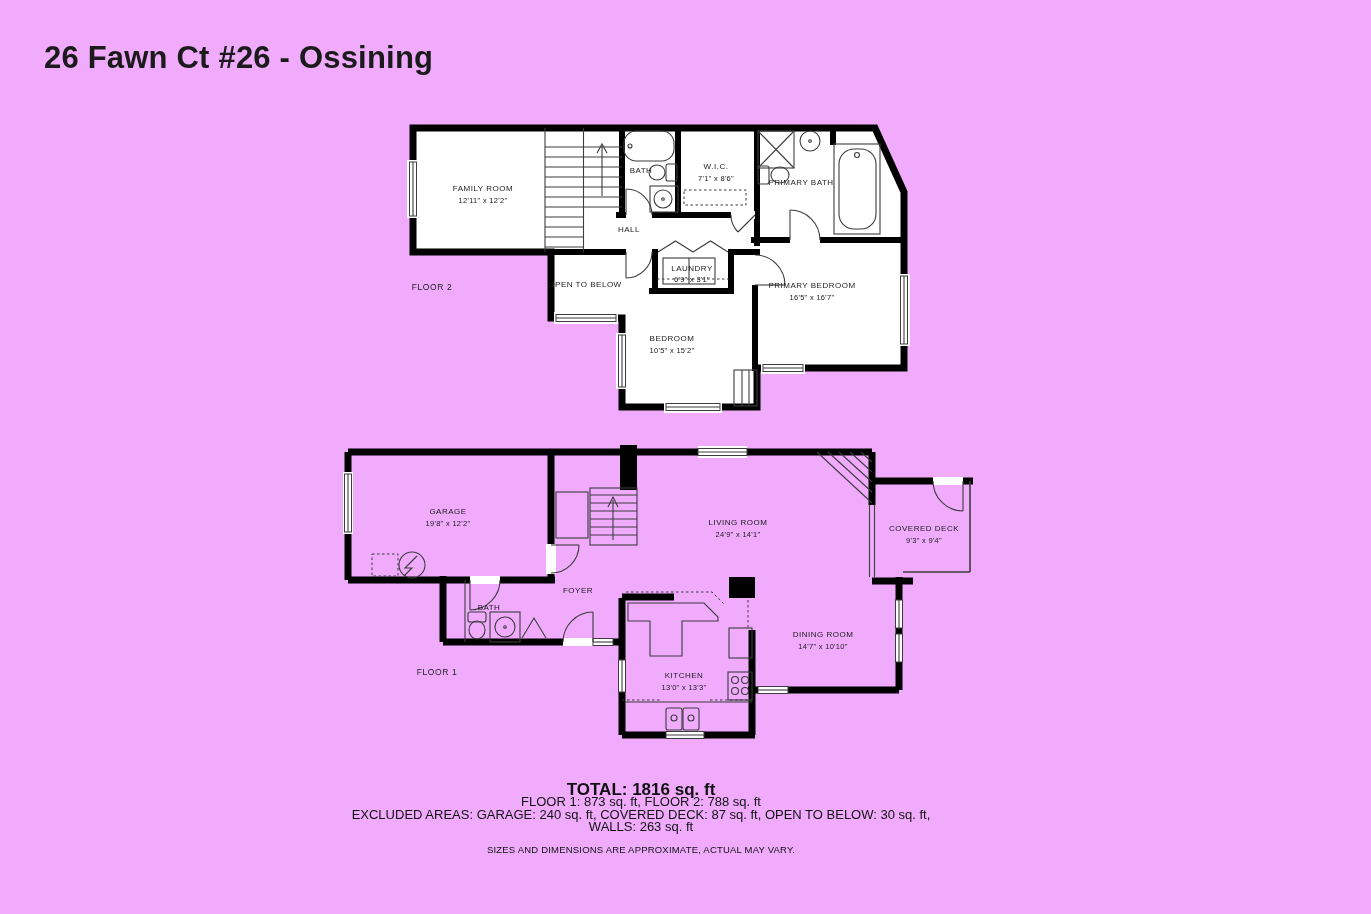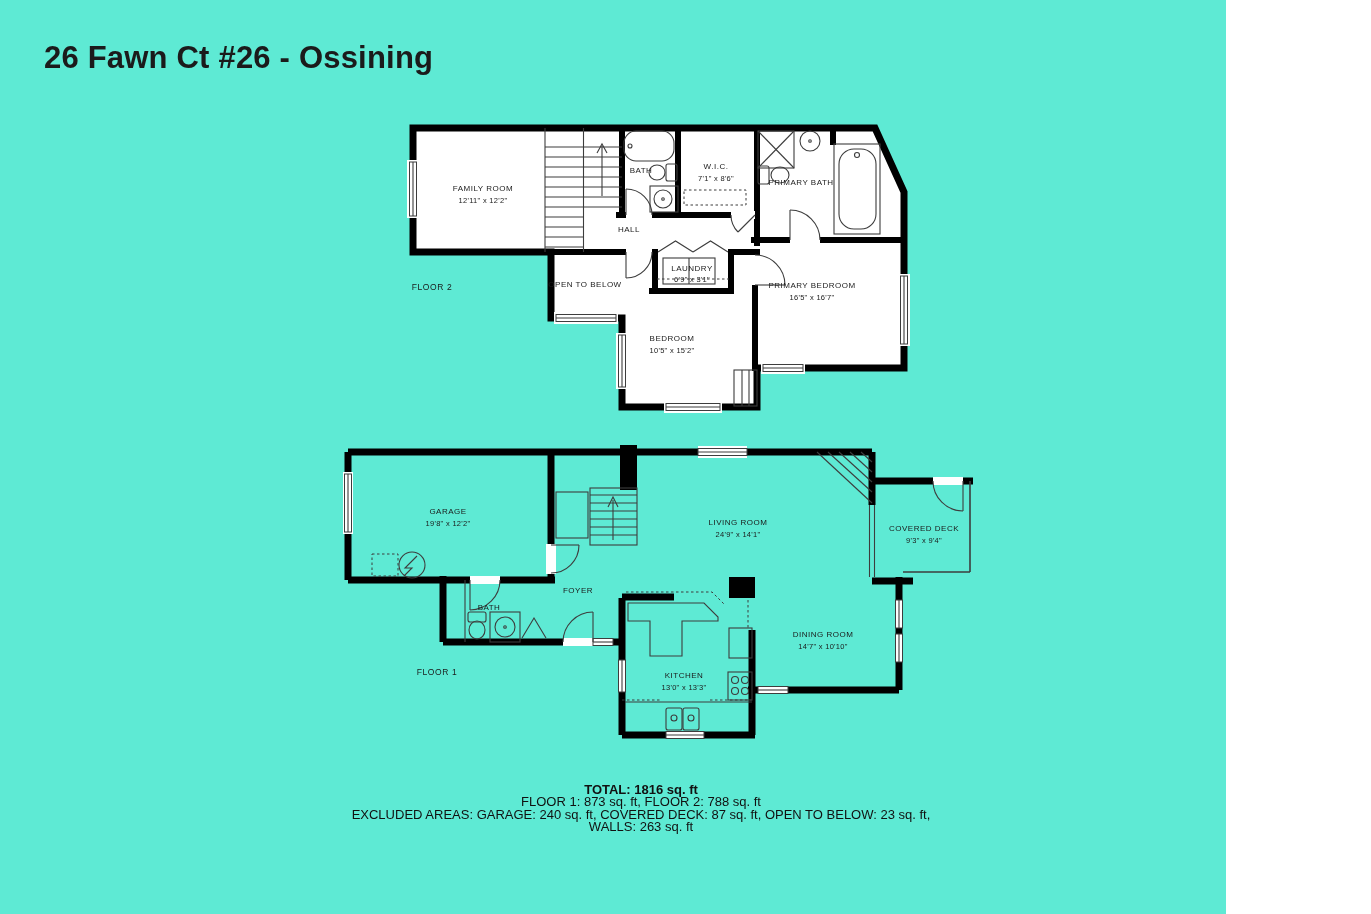--- a/index.html
+++ b/index.html
@@ -1,34 +1,34 @@
 <!DOCTYPE html>
 <html><head>
 <meta charset="utf-8">
 <style>
   html,body{margin:0;padding:0;background:#fff;}
-  #canvas{position:relative;width:1226px;height:914px;background:#5eead4;overflow:hidden;
+  #canvas{position:relative;width:1371px;height:914px;background:#f0abfc;overflow:hidden;
           font-family:"Liberation Sans",sans-serif;}
   #title{position:absolute;left:44px;top:40px;font-size:31px;font-weight:600;color:#1b1b1b;
          letter-spacing:0.2px;}
   svg{position:absolute;left:0;top:0;}
   .wall{stroke:#000;stroke-width:6;stroke-linecap:square;fill:none;}
   .outer{stroke:#000;stroke-width:7;fill:#fff;}
   .thin{stroke:#3d3d3d;stroke-width:1.1;fill:none;}
   .thin2{stroke:#3d3d3d;stroke-width:1.6;fill:none;}
   .dash{stroke:#3d3d3d;stroke-width:1;fill:none;stroke-dasharray:2.5 2.5;}
   .gap{fill:#fff;stroke:none;}
   .blk{fill:#000;stroke:none;}
   .winbox{fill:#fff;stroke:#3d3d3d;stroke-width:1;}
   text{fill:#1a1a1a;}
   .rm{font-size:8px;letter-spacing:.5px;}
   .dm{font-size:7.5px;letter-spacing:.3px;}
   .fl{font-size:8.5px;letter-spacing:.6px;}
   #summary{position:absolute;left:0;top:783px;width:1282px;text-align:center;color:#111;}
-  #summary .l1{font-size:13px;font-weight:bold;line-height:13px;}
+  #summary .l1{font-size:17px;font-weight:bold;line-height:13px;}
   #summary .ln{font-size:13px;line-height:12.6px;}
   #summary .disc{font-size:9.5px;margin-top:10px;letter-spacing:.2px;}
 </style>
 </head>
 <body>
 
 <div id="canvas">
   <div id="title">26 Fawn Ct #26 - Ossining</div>
 
   <svg width="1371" height="914" viewBox="0 0 1371 914">
@@ -302,16 +302,17 @@
       <text class="rm" x="684" y="678" text-anchor="middle">KITCHEN</text>
       <text class="dm" x="684" y="690" text-anchor="middle">13'0" x 13'3"</text>
       <text class="rm" x="823" y="637" text-anchor="middle">DINING ROOM</text>
       <text class="dm" x="823" y="649" text-anchor="middle">14'7" x 10'10"</text>
     </g>
   </svg>
 
   <div id="summary">
     <div class="l1">TOTAL: 1816 sq. ft</div>
     <div class="ln">FLOOR 1: 873 sq. ft, FLOOR 2: 788 sq. ft</div>
-    <div class="ln">EXCLUDED AREAS: GARAGE: 240 sq. ft, COVERED DECK: 87 sq. ft, OPEN TO BELOW: 23 sq. ft,</div>
+    <div class="ln">EXCLUDED AREAS: GARAGE: 240 sq. ft, COVERED DECK: 87 sq. ft, OPEN TO BELOW: 30 sq. ft,</div>
     <div class="ln">WALLS: 263 sq. ft</div>
+    <div class="disc">SIZES AND DIMENSIONS ARE APPROXIMATE, ACTUAL MAY VARY.</div>
   </div>
 </div>
 
 </body></html>

